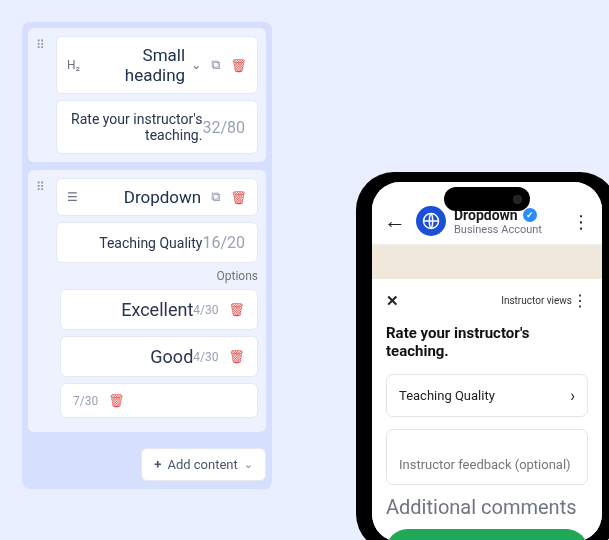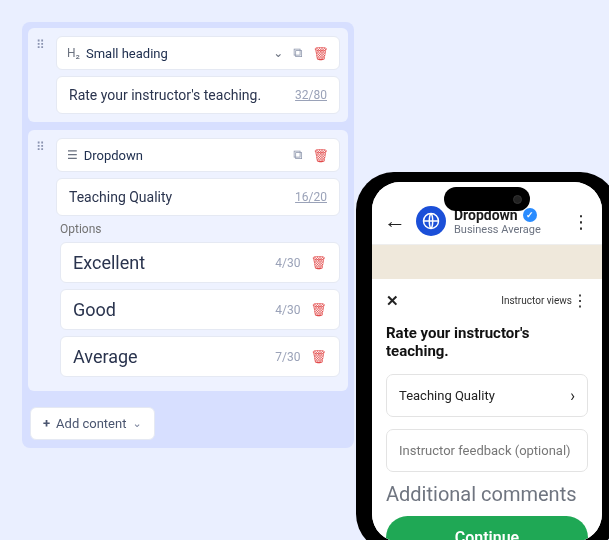--- a/index.html
+++ b/index.html
@@ -1,34 +1,34 @@
 <!DOCTYPE html>
 <html><head>
 <meta charset="utf-8">
 <style>
   * { box-sizing: border-box; margin: 0; padding: 0; font-family: -apple-system, BlinkMacSystemFont, "Segoe UI", Roboto, sans-serif; }
   body { width: 609px; height: 540px; background: #eaefff; position: relative; overflow: hidden; }
 
   
-  .editor { position: absolute; left: 22px; top: 22px; width: 332px; background: #d7dfff; border-radius: 8px; padding: 6px; }
+  .editor { position: absolute; left: 22px; top: 22px; width: 250px; background: #d7dfff; border-radius: 8px; padding: 6px; text-align: right; }
   .block { background: #eef2ff; border-radius: 6px; padding: 8px; margin-bottom: 8px; position: relative; }
   .block:last-of-type { margin-bottom: 8px; }
   .drag { position: absolute; left: 8px; top: 10px; color: #8a93b0; font-size: 12px; cursor: grab; }
   .drag-dots::before { content: "⠿"; }
   .row { display: flex; align-items: center; background: #fff; border: 1px solid #e5e9f3; border-radius: 6px; padding: 8px 10px; margin-bottom: 6px; }
   .row.head { margin-left: 20px; }
   .row .icon { font-size: 12px; color: #6b7280; margin-right: 6px; }
-  .row .label { font-size: 13px; color: #203050; flex: 1; }
+  .row .label { font-size: 17px; color: #203050; flex: 1; }
   .row .chev { color: #6b7280; font-size: 12px; margin-left: 6px; }
   .row .act-dup, .row .act-del { margin-left: 10px; }
   .row .act-dup { color: #8c95ab; font-size: 13px; }
   .row .act-del { color: #e24a4a; font-size: 13px; }
   .field { background: #fff; border: 1px solid #e5e9f3; border-radius: 6px; padding: 10px 12px; margin-left: 20px; display: flex; align-items: center; }
   .field .txt { flex:1; font-size: 14px; color: #2a344e; }
-  .field .counter { font-size: 12px; color: #9aa2b8; text-decoration: underline; }
+  .field .counter { font-size: 16px; color: #9aa2b8; }
   .section-label { font-size: 12px; color: #737373; margin: 6px 0 6px 24px; }
   .opt { background: #fff; border: 1px solid #e5e9f3; border-radius: 6px; padding: 9px 12px; margin-left: 24px; margin-bottom: 6px; display: flex; align-items: center; }
   .opt .txt { flex:1; font-size: 18px; color: #2a344e; }
   .opt .counter { font-size: 12px; color: #9aa2b8; margin-right: 10px; }
   .opt .del { color: #e24a4a; font-size: 13px; }
   .addcontent { background: #fff; border: 1px solid #e5e9f3; border-radius: 6px; padding: 8px 12px; display: inline-flex; align-items: center; font-size: 13px; color: #4a556f; margin: 8px 0 2px 2px; }
   .addcontent .plus { margin-right: 6px; font-weight: bold; }
   .addcontent .chev { margin-left: 6px; font-size: 11px; color: #7a839c; }
 
   
@@ -46,21 +46,21 @@
   .kebab { margin-left:auto; font-size:18px; color:#222; }
   .chatbg { background: #efe8db; flex:0 0 34px; }
   .sheet { background:#fff; flex:1; border-top-left-radius:14px; border-top-right-radius:14px; padding: 12px 14px 0 14px; overflow:hidden; display:flex; flex-direction:column; }
   .sheet-head { display:flex; align-items:center; margin-bottom:14px; }
   .sheet-head .close { font-size:15px; color:#222; font-weight:600; }
   .sheet-head .title { flex:1; text-align:right; font-size:10px; color:#333; }
   .sheet-head .keb { font-size:16px; color:#222; }
   .prompt { font-size:15px; font-weight:700; color:#111; margin-bottom:14px; }
   .sel { border:1px solid #e3e3e3; border-radius:7px; padding:11px 12px; display:flex; align-items:center; font-size:13px; color:#222; margin-bottom:12px; }
   .sel .arrow { margin-left:auto; font-size:16px; color:#222; }
-  .tbox { border:1px solid #e3e3e3; border-radius:7px; padding:13px 12px; font-size:13px; color:#777; height:50px; margin-bottom:10px; }
+  .tbox { border:1px solid #e3e3e3; border-radius:7px; padding:27px 12px; font-size:13px; color:#777; height:50px; margin-bottom:10px; }
   .addl { font-size:20px; color:#6f7580; margin-bottom:10px; }
   .cta { background:#1fa855; color:#fff; border:none; border-radius:22px; padding:12px 0; font-size:16px; font-weight:600; width:100%; }
 </style>
 </head>
 <body>
 
 <div class="editor">
 
   
   <div class="block">
@@ -97,21 +97,20 @@
       <span class="txt">Excellent</span>
       <span class="counter">4/30</span>
       <span class="del">🗑</span>
     </div>
     <div class="opt">
       <span class="txt">Good</span>
       <span class="counter">4/30</span>
       <span class="del">🗑</span>
     </div>
     <div class="opt">
-      <span class="txt">Average</span>
       <span class="counter">7/30</span>
       <span class="del">🗑</span>
     </div>
   </div>
 
   <div class="addcontent">
     <span class="plus">+</span>
     <span>Add content</span>
     <span class="chev">⌄</span>
   </div>
@@ -128,21 +127,21 @@
         <svg viewBox="0 0 24 24">
             <circle cx="12" cy="12" r="10" fill="none" stroke="#fff" stroke-width="2"></circle>
             <path d="M2 12h20M12 2c3 3 3 17 0 20M12 2c-3 3-3 17 0 20" fill="none" stroke="#fff" stroke-width="2"></path>
           </svg>
       </span>
       <div>
         <div class="chatname">
           <span>Dropdown</span>
           <span class="verify">✓</span>
         </div>
-        <div class="chatsub">Business Average</div>
+        <div class="chatsub">Business Account</div>
       </div>
       <span class="kebab">⋮</span>
     </div>
     <div class="chatbg"></div>
     <div class="sheet">
       <div class="sheet-head">
         <span class="close">✕</span>
         <span class="title">Instructor views</span>
         <span class="keb">⋮</span>
       </div>

